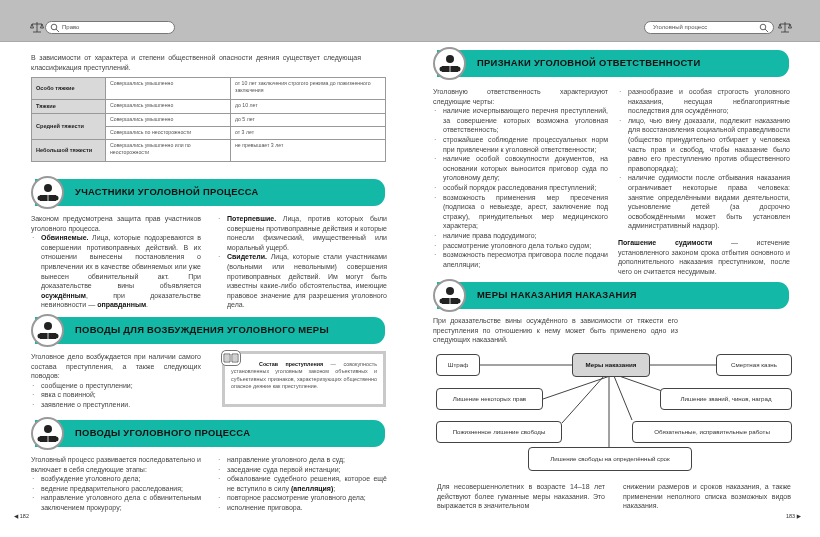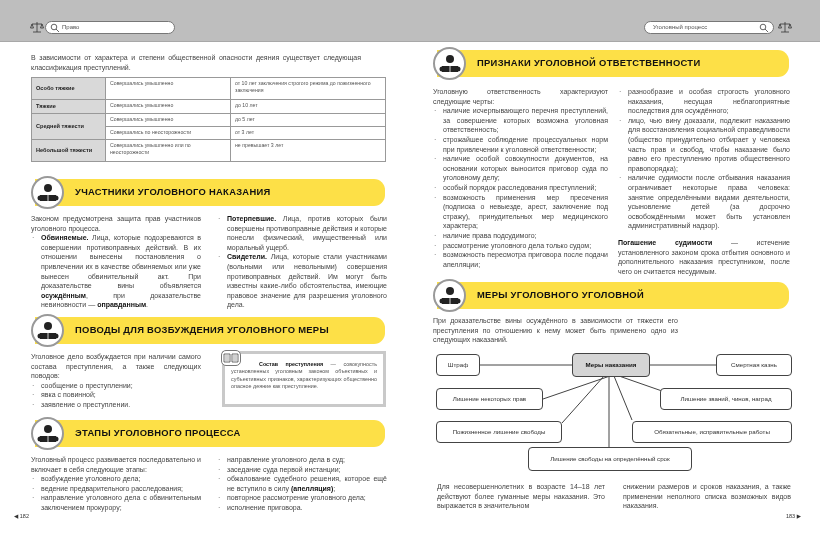--- a/index.html
+++ b/index.html
@@ -12,21 +12,21 @@
   .search .mag{position:absolute;top:1px;width:10px;height:10px;}
   .search.left .mag{left:4px;}
   .search.right .mag{right:4px;}
   .scales{position:absolute;top:20px;width:14px;height:14px;}
   .p{position:absolute;text-align:justify;}
   .table{position:absolute;left:31px;top:77px;width:355px;border-collapse:collapse;font-size:5.2px;line-height:7px;color:#555;}
   .table td{border:1px solid #999;padding:2px 4px;vertical-align:middle;}
   .table td.h{background:#d9d9d9;font-weight:bold;color:#222;font-size:5.6px;width:74px;}
   .table td.c2{width:125px;vertical-align:top;}
   .table td.c3{vertical-align:top;}
-  .banner{position:absolute;height:27px;background:#fde047;border-radius:0 11px 11px 0;}
+  .banner{position:absolute;height:27px;background:#14b8a6;border-radius:0 11px 11px 0;}
   .banner .title{position:absolute;left:40px;top:7px;font-weight:bold;font-size:9.4px;color:#111;letter-spacing:0.3px;line-height:12px;white-space:nowrap;}
   .banner .ic{position:absolute;left:-4px;top:-3px;width:33px;height:33px;border-radius:50%;background:#fff;border:2px solid #999;}
   .banner .ic svg{position:absolute;left:4px;top:4px;}
   ul.b{list-style:none;}
   ul.b li{position:relative;padding-left:10px;}
   ul.b li:before{content:"·";position:absolute;left:1px;top:0;color:#777;}
   b{color:#111;}
   .defbox{position:absolute;left:222px;top:351px;width:164px;height:56px;border:3px solid #c9c9c9;font-size:5.4px;line-height:7.4px;color:#555;padding:7px 6px 0 6px;text-align:justify;}
   .defbox .bookic{position:absolute;left:-4px;top:-4px;width:20px;height:16px;background:#fff;border:1px solid #777;border-radius:5px;}
   .defbox .txt{text-indent:28px;}
@@ -94,21 +94,21 @@
 <div class="banner" style="left:35px;top:179px;width:350px;">
   <div class="ic">
     <svg width="22" height="22" viewBox="0 0 22 22">
         <circle cx="11" cy="6" r="4" fill="#222"></circle>
         <path d="M3 13h16v6H3z" fill="#222"></path>
         <path d="M11 13v6" stroke="#fff" stroke-width="0.8"></path>
         <circle cx="3" cy="16" r="2.5" fill="#222"></circle>
         <circle cx="19" cy="16" r="2.5" fill="#222"></circle>
       </svg>
   </div>
-  <div class="title">УЧАСТНИКИ УГОЛОВНОГО НАКАЗАНИЯ</div>
+  <div class="title">УЧАСТНИКИ УГОЛОВНОЙ ПРОЦЕССА</div>
 </div>
 
 <div class="p" style="left:31px;top:214px;width:170px;">
   <div>Законом предусмотрена защита прав участников уголовного процесса.</div>
   <ul class="b">
     <li><b>Обвиняемые.</b> <span>Лица, которые подозреваются в совершении противоправных действий. В их отношении вынесены постановления о привлечении их в качестве обвиняемых или уже вынесен обвинительный акт. При доказательстве вины объявляется</span> <b>осуждённым</b><span>, при доказательстве невиновности —</span> <b>оправданным</b>.</li>
   </ul>
 </div>
 <div class="p" style="left:217px;top:214px;width:170px;">
   <ul class="b">
@@ -152,21 +152,21 @@
 <div class="banner" style="left:35px;top:420px;width:350px;">
   <div class="ic">
     <svg width="22" height="22" viewBox="0 0 22 22">
         <circle cx="11" cy="6" r="4" fill="#222"></circle>
         <path d="M3 13h16v6H3z" fill="#222"></path>
         <path d="M11 13v6" stroke="#fff" stroke-width="0.8"></path>
         <circle cx="3" cy="16" r="2.5" fill="#222"></circle>
         <circle cx="19" cy="16" r="2.5" fill="#222"></circle>
       </svg>
   </div>
-  <div class="title">ЭТАПЫ УГОЛОВНОГО ПРОЦЕССА</div>
+  <div class="title">ПОВОДЫ УГОЛОВНОГО ПРОЦЕССА</div>
 </div>
 
 <div class="p" style="left:31px;top:455px;width:170px;">
   <div>Уголовный процесс развивается последовательно и включает в себя следующие этапы:</div>
   <ul class="b">
     <li>возбуждение уголовного дела;</li>
     <li>ведение предварительного расследования;</li>
     <li>направление уголовного дела с обвинительным заключением прокурору;</li>
   </ul>
 </div>
@@ -220,21 +220,21 @@
 <div class="banner" style="left:437px;top:282px;width:352px;">
   <div class="ic">
     <svg width="22" height="22" viewBox="0 0 22 22">
         <circle cx="11" cy="6" r="4" fill="#222"></circle>
         <path d="M3 13h16v6H3z" fill="#222"></path>
         <path d="M11 13v6" stroke="#fff" stroke-width="0.8"></path>
         <circle cx="3" cy="16" r="2.5" fill="#222"></circle>
         <circle cx="19" cy="16" r="2.5" fill="#222"></circle>
       </svg>
   </div>
-  <div class="title">МЕРЫ УГОЛОВНОГО УГОЛОВНОЙ</div>
+  <div class="title">МЕРЫ НАКАЗАНИЯ НАКАЗАНИЯ</div>
 </div>
 
 <div class="p" style="left:433px;top:316px;width:245px;">При доказательстве вины осуждённого в зависимости от тяжести его преступления по отношению к нему может быть применено одно из следующих наказаний.</div>
 
 <svg style="position:absolute;left:0;top:0;" width="820" height="537">
   <g stroke="#444" stroke-width="1">
     <line x1="480" y1="365" x2="573" y2="365"></line>
     <line x1="650" y1="365" x2="716" y2="365"></line>
     <line x1="543" y1="399" x2="610" y2="376"></line>
     <line x1="562" y1="423" x2="604" y2="376"></line>

